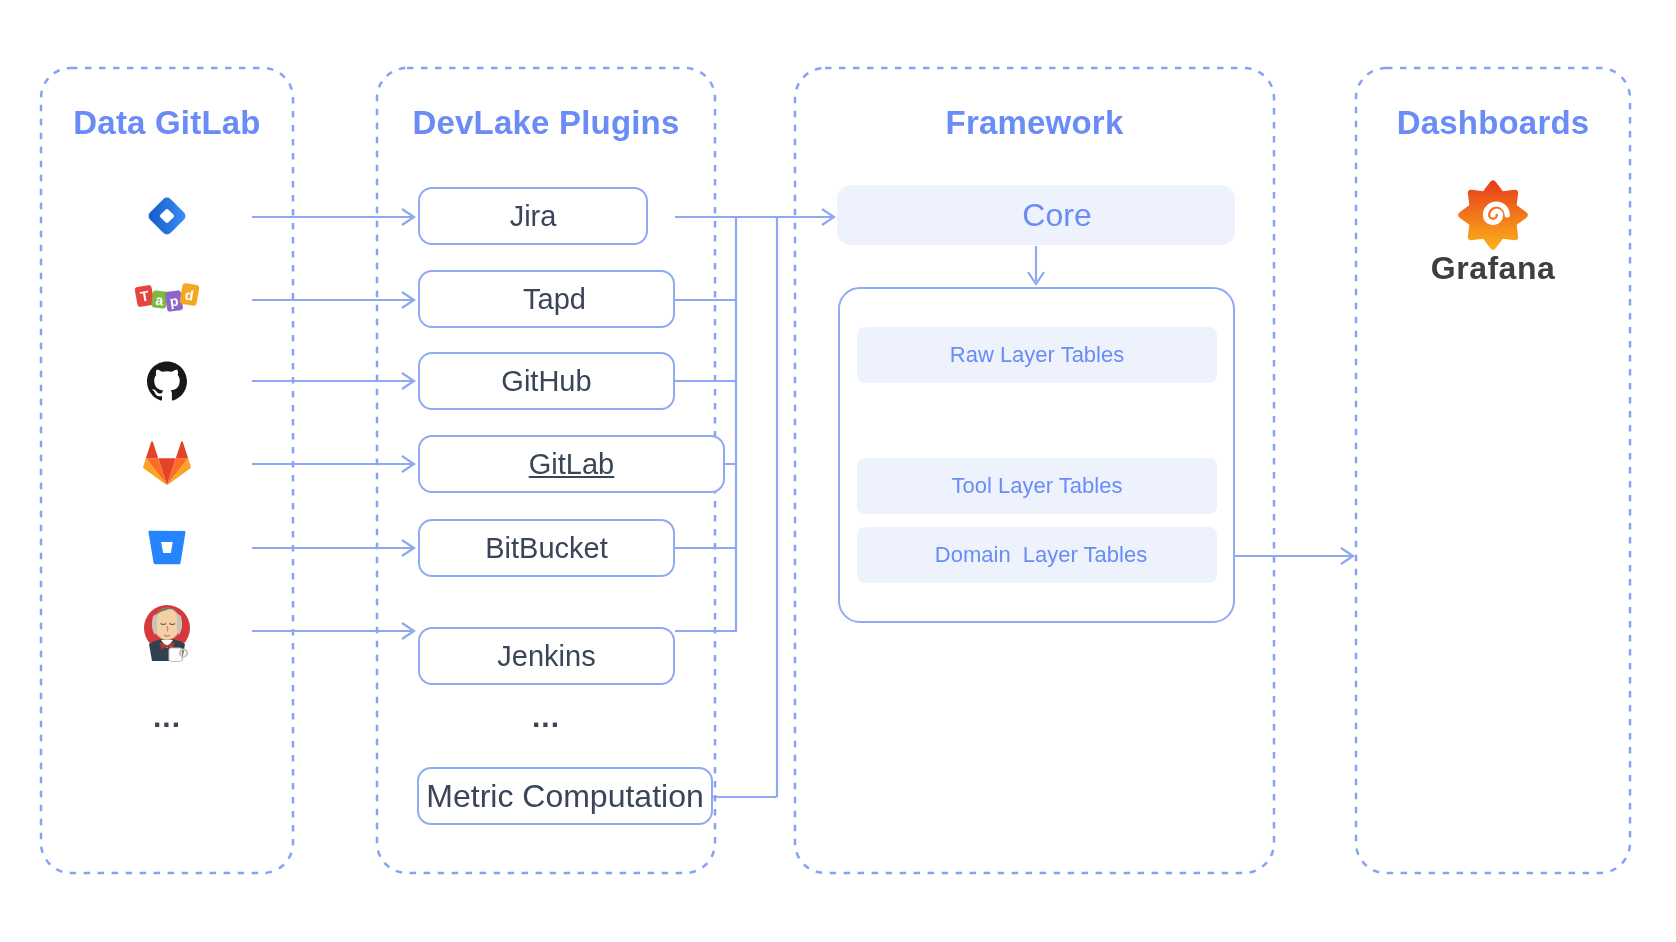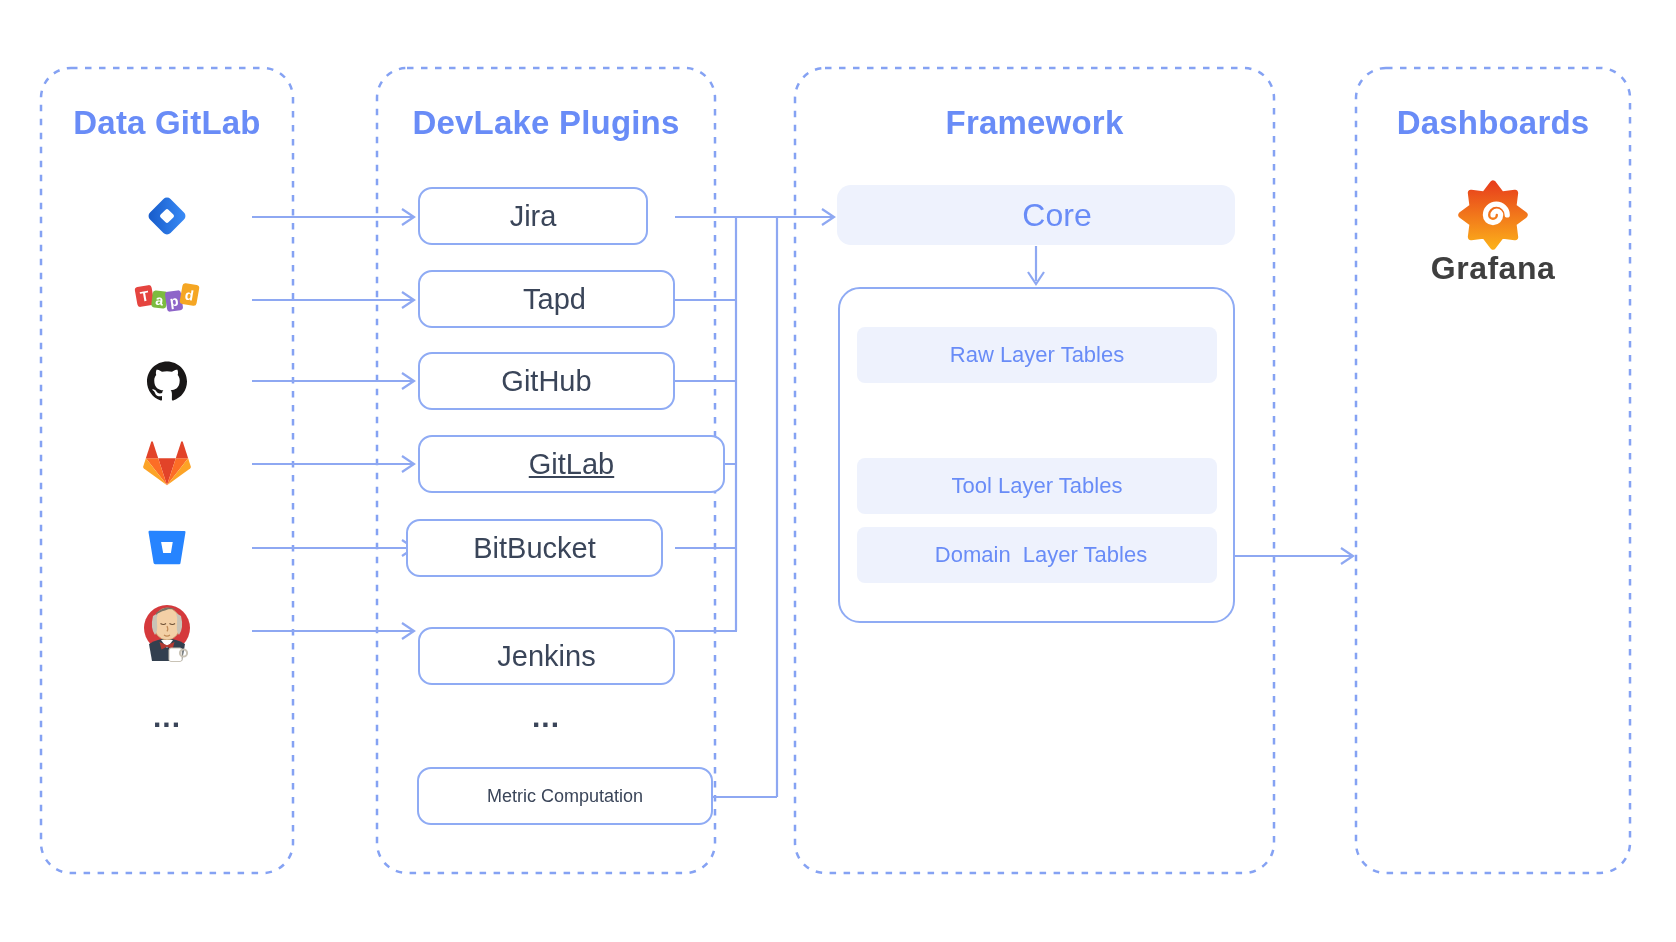--- a/index.html
+++ b/index.html
@@ -171,26 +171,26 @@
   <div class="ellipsis" style="left:41px;top:700px;width:252px;">...</div>
 
   <section class="panel" style="left:377px;top:68px;width:338px;height:805px;">
     <h2 class="panel-title">DevLake Plugins</h2>
   </section>
 
   <div class="node" style="left:418px;top:187px;width:230px;height:58px;">Jira</div>
   <div class="node" style="left:418px;top:270px;width:257px;height:58px;padding-left:16px;">Tapd</div>
   <div class="node" style="left:418px;top:352px;width:257px;height:58px;">GitHub</div>
   <div class="node" style="left:418px;top:435px;width:307px;height:58px;text-decoration:underline;">GitLab</div>
-  <div class="node" style="left:406px;top:519px;width:257px;height:58px;">BitBucket</div>
+  <div class="node" style="left:418px;top:519px;width:257px;height:58px;">BitBucket</div>
   <div class="node" style="left:418px;top:602px;width:257px;height:58px;margin-top:25px;">Jenkins</div>
 
   <div class="ellipsis" style="left:377px;top:700px;width:338px;">...</div>
 
-  <div class="node" style="left:417px;top:767px;width:296px;height:58px;font-size:18px;">Metric Computation</div>
+  <div class="node" style="left:417px;top:767px;width:296px;height:58px;font-size:32px;">Metric Computation</div>
 
   <section class="panel" style="left:795px;top:68px;width:479px;height:805px;">
     <h2 class="panel-title">Framework</h2>
   </section>
 
   <div class="fill-node" style="left:837px;top:185px;width:398px;height:60px;padding-left:42px;">Core</div>
 
   <div class="inner-container" style="left:838px;top:287px;width:397px;height:336px;"></div>
 
   <div class="layer-node" style="left:857px;top:327px;width:360px;height:56px;">Raw Layer Tables</div>

